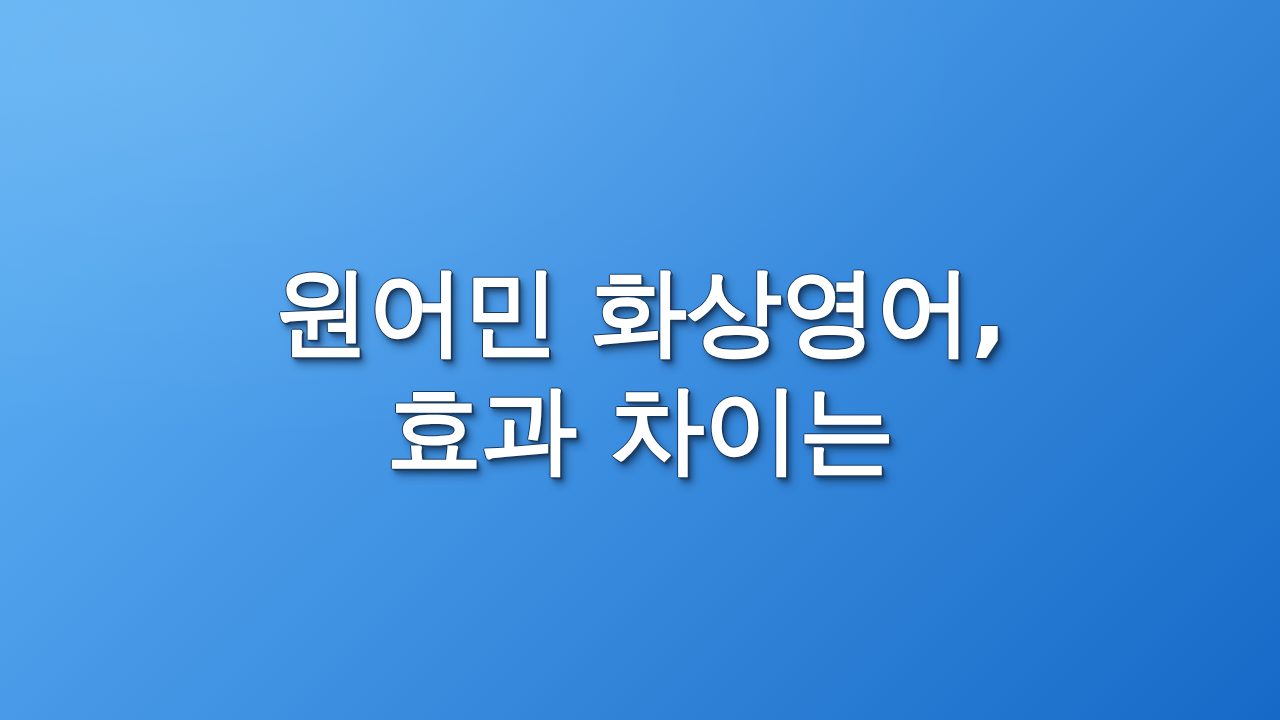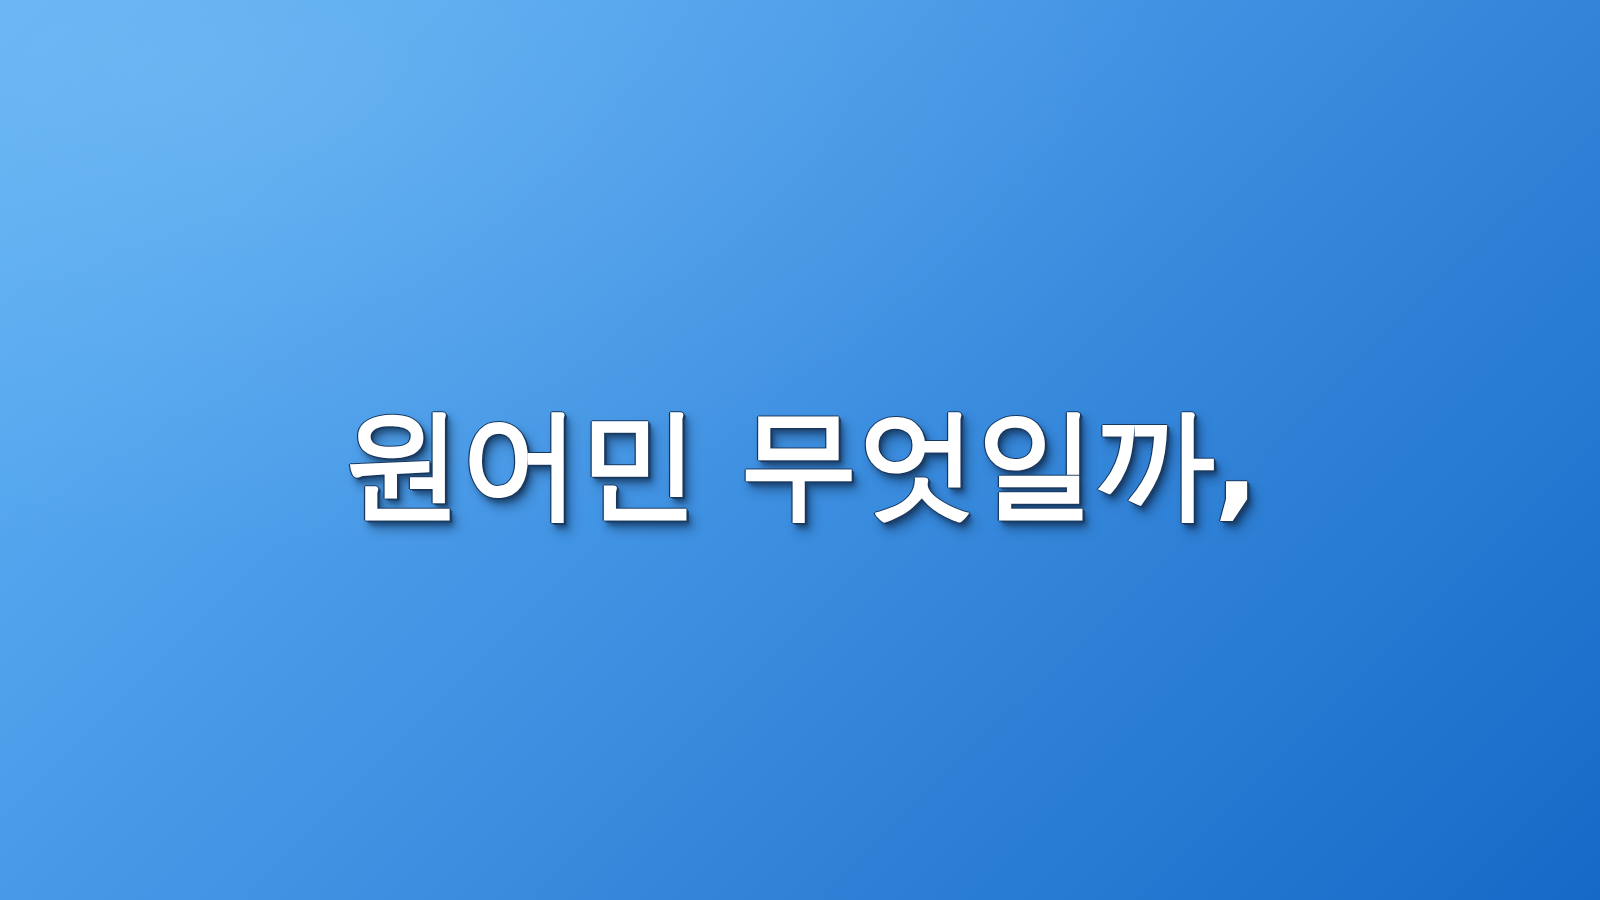--- a/index.html
+++ b/index.html
@@ -78,16 +78,17 @@
        3px  4px 4px rgba(12, 38, 70, 0.55),
        5px  7px 9px rgba(10, 32, 60, 0.38);
   }
 </style>
 </head>
 <body>
 
 <div id="title-card">
 
   <div class="headline">
-    <span class="headline-line">원어민 무엇일까,</span>
+    <span class="headline-line">원어민 화상영어,</span>
+    <span class="headline-line">효과 차이는</span>
   </div>
 
 </div>
 
 </body></html>

